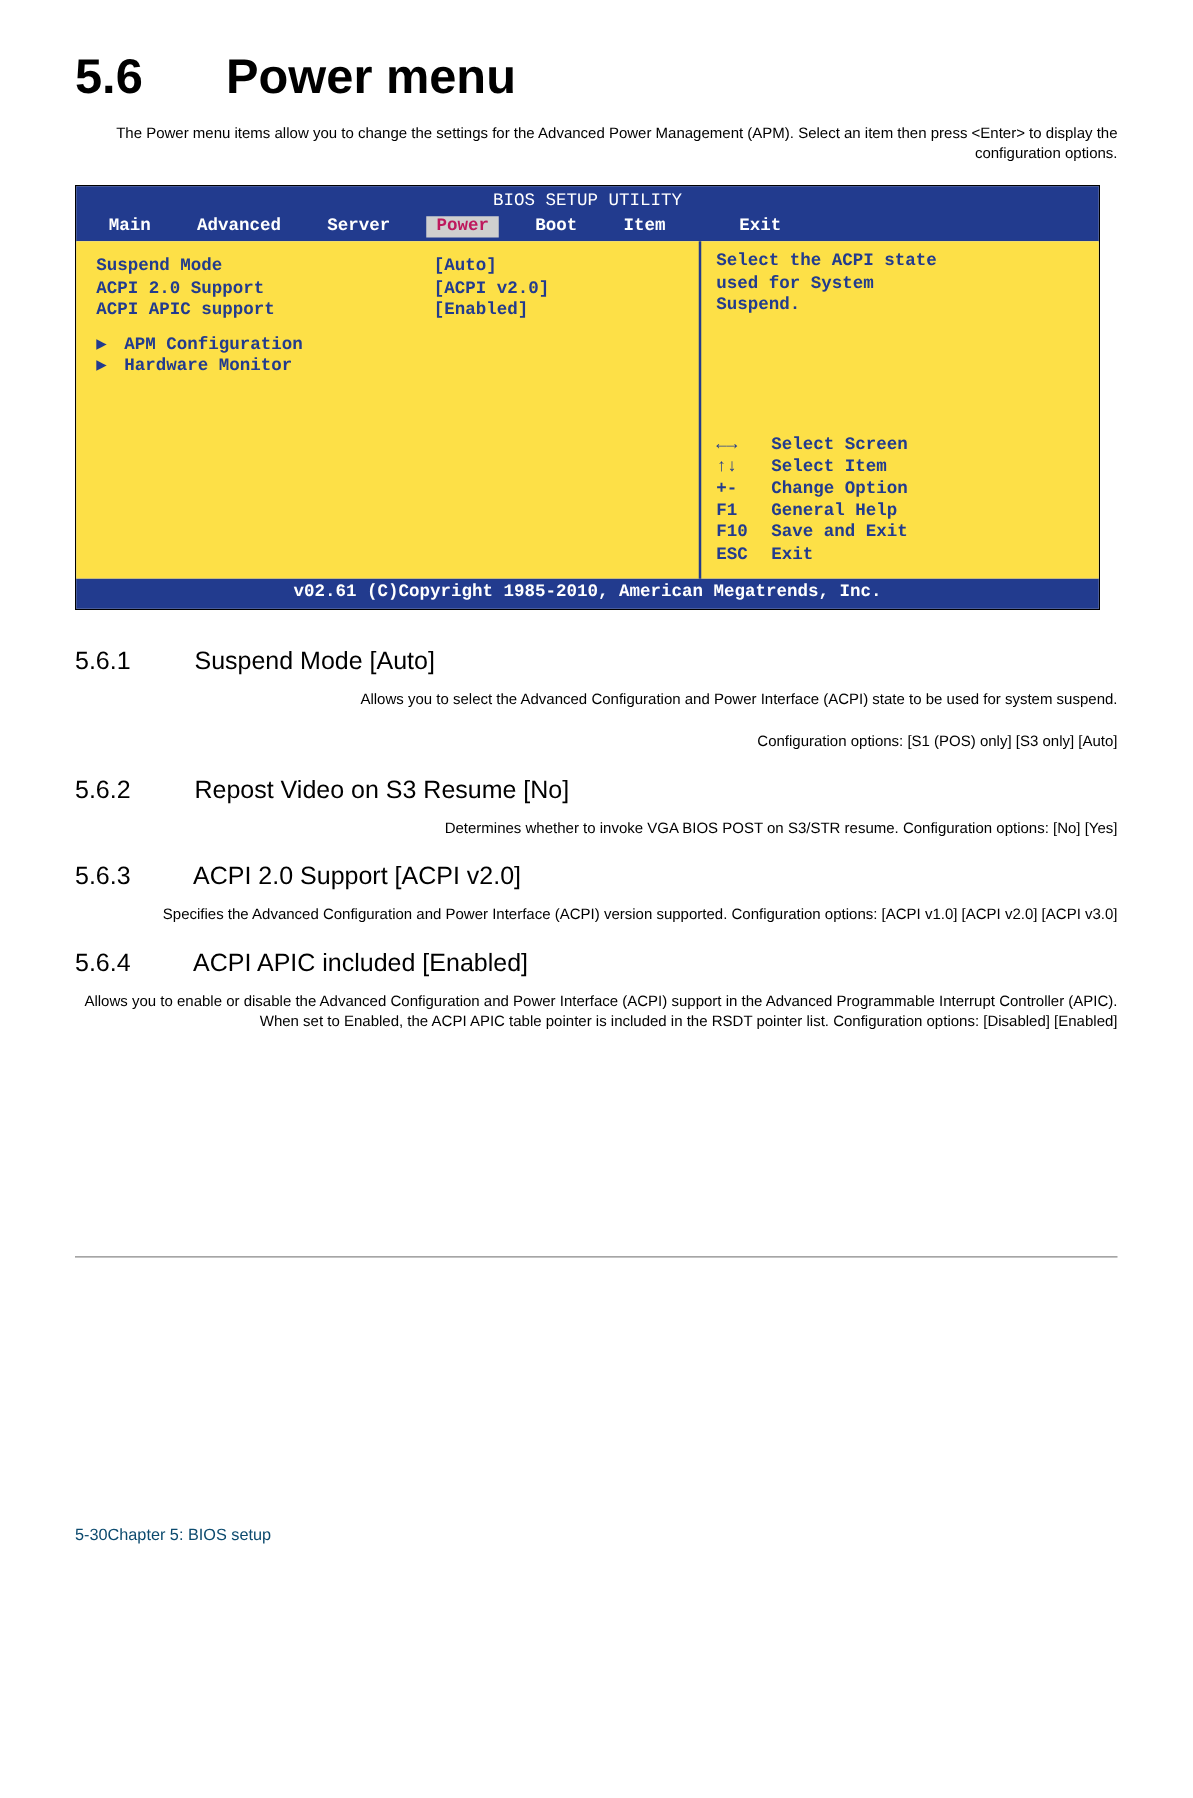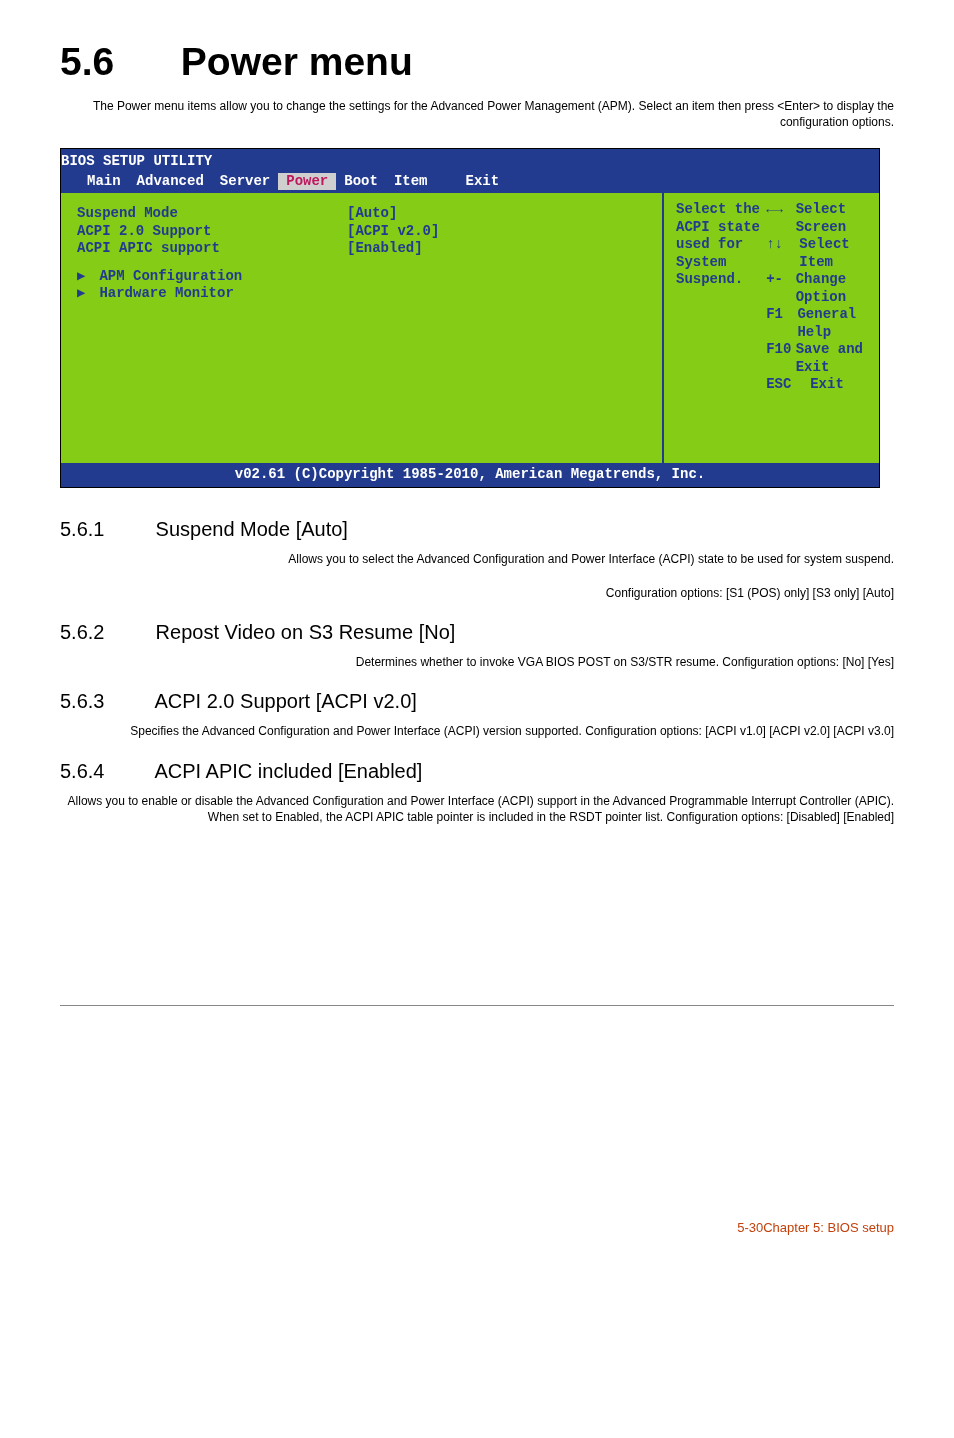--- a/index.html
+++ b/index.html
@@ -21,67 +21,68 @@
     line-height: 1.25;
     border: 1px solid #000;
     margin-bottom: 30px;
   }
   .bios-header {
     background: #223b8e;
     color: #fff;
     padding: 4px 0 0 0;
   }
   .bios-header-title {
-    text-align: left;
-    font-weight: bold;
+    text-align: center;
+    font-weight: normal;
   }
   .bios-tabs {
     display: flex;
     padding: 2px 16px 3px 0;
+    gap: 21px;
   }
   .tab { padding: 0 8px; font-weight: bold; white-space: pre;}
   .tab.main   { margin-left: 18px; }
   .tab.power  { background: #cfcfcf; color: #be185d; }
   .tab.exit   { margin-left: 22px; }
   .bios-body {
     display: flex;
-    background: #84cc16;
+    background: #fde047;
     color: #223b8e;
   }
   .bios-left {
     flex: 1;
     padding: 12px 12px 60px 16px;
     border-right: 2px solid #223b8e;
   }
   .bios-right {
-    width: 215px;
+    width: 318px;
     padding: 8px 10px 10px 12px;
-    display: flex; flex-direction: row; justify-content: space-between;
+    display: flex; flex-direction: column; justify-content: space-between;
     min-height: 270px;
   }
   .row { display: flex; }
   .row .label { width: 270px; font-weight: bold; }
   .row .val { font-weight: bold; }
   .sub { font-weight: bold; }
   .tri { color: #223b8e; font-weight: bold; display:inline-block; width:14px; }
   .help-top { font-weight: bold; }
   .keys { font-weight: bold; }
   .keyline { display:flex; }
   .keyline .k { width: 44px; }
   .bios-footer {
     background: #223b8e; color: #fff; text-align: center;
     font-weight: bold; padding: 3px 0;
   }
 
   h2.sec { font-size: 20px; font-weight: normal; margin: 20px 0 10px 0; }
   h2.sec .num { display:inline-block; width: 90px; }
 
   .footer {
-    display: flex; justify-content: flex-end;
-    font-size: 13px; color: #c2410c;
+    display: flex; justify-content: flex-start;
+    font-size: 13px; color: #0c4a6e;
     margin-top: 200px;
     border-top: 0;
     padding-top: 14px;
   }
   .footer-rule { height:1px; background:#888; margin-top: 180px; }
 </style>
 </head>
 <body>
 
 <h1 class="chapter-title">

